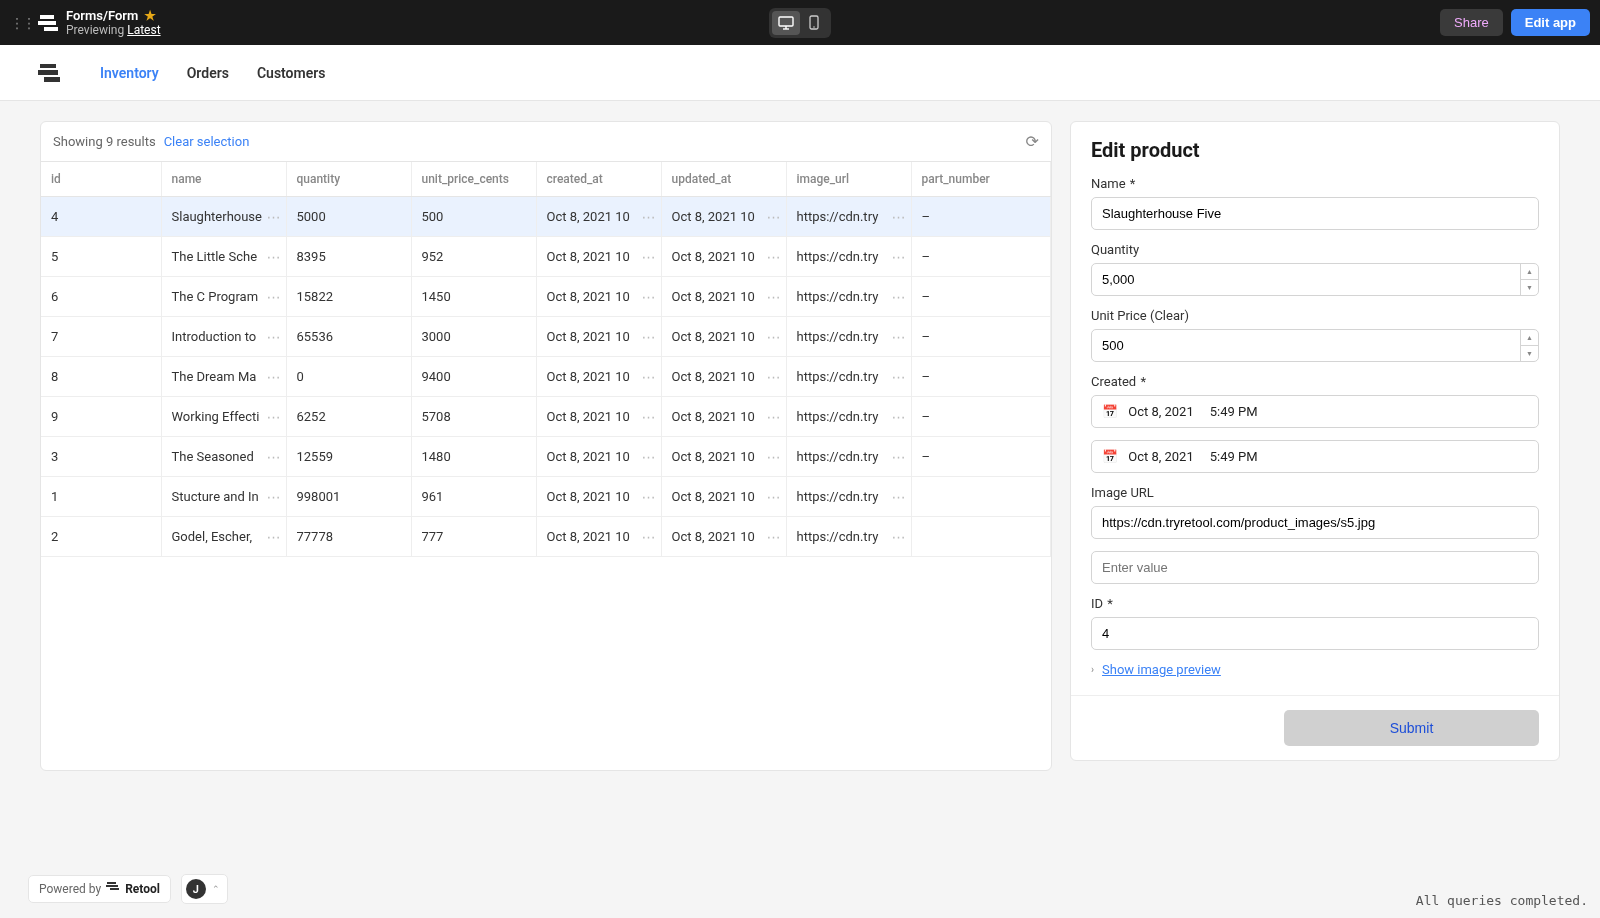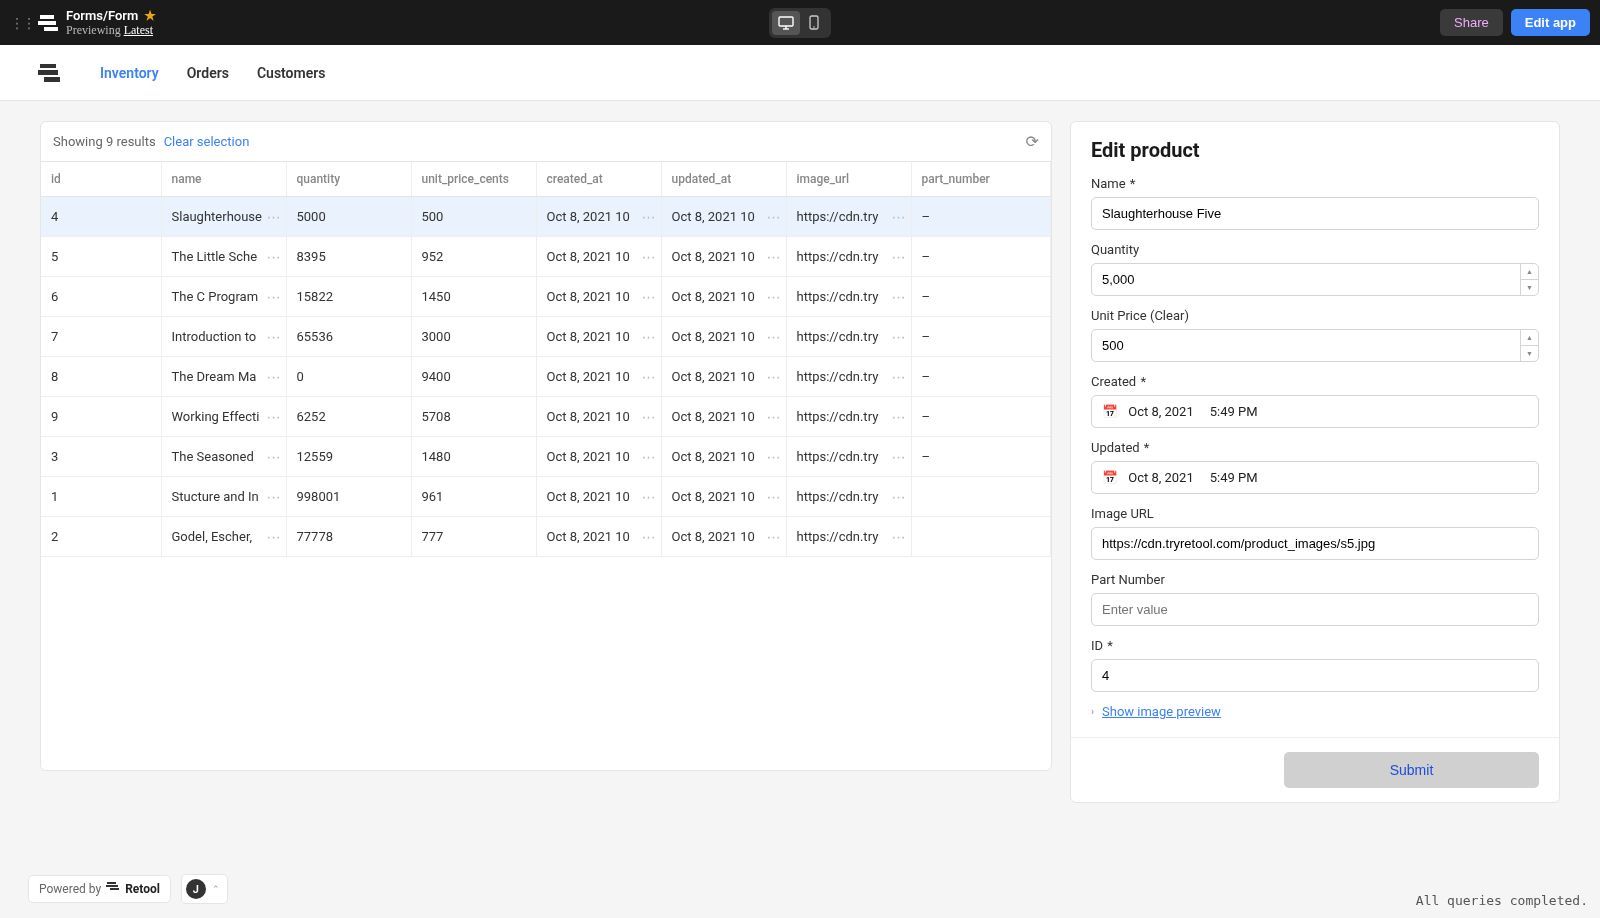--- a/index.html
+++ b/index.html
@@ -33,21 +33,21 @@
     display:flex; flex-direction:column; gap:2px;
   }
   .retool-logo-small div { background:#fff; height:4px; }
   .retool-logo-small .a { width:14px; }
   .retool-logo-small .b { width:18px; margin-left:-2px;}
   .retool-logo-small .c { width:14px; margin-left:4px;}
 
   .breadcrumb { display:flex; flex-direction:column; line-height:1.2; }
   .breadcrumb-top { display:flex; align-items:flex-end; gap:6px; font-weight:600; font-size:13px; }
   .breadcrumb-top .star { color:#e6a817; font-size:13px; }
-  .breadcrumb-sub { font-size:12px; color:#bbb;font-family:Liberation Serif, serif; }
+  .breadcrumb-sub { font-size:12px; color:#bbb; }
   .breadcrumb-sub a { color:#fff; text-decoration:underline; }
 
   .device-toggle {
     position:absolute; left:50%; top:50%; transform:translate(-50%,-50%);
     display:flex; background:#333; border-radius:6px; padding:3px;
     gap:0;
   }
   .device-toggle .dev-btn {
     width:28px; height:24px; display:flex; align-items:center; justify-content:center;
     border-radius:4px; cursor:pointer; color:#ccc;
@@ -429,35 +429,33 @@
     <div class="form-field">
       <label class="form-label"><span>Created</span><span class="req"> *</span></label>
       <div class="date-wrap">
         <span class="cal-icon">📅</span>
         <span class="dval">Oct 8, 2021</span>
         <span class="tval">5:49 PM</span>
       </div>
     </div>
 
     <div class="form-field">
-      <label class="form-label"><span>Updated</span><span class="req"> *</span></label>
       <div class="date-wrap">
         <span class="cal-icon">📅</span>
         <span class="dval">Oct 8, 2021</span>
         <span class="tval">5:49 PM</span>
       </div>
     </div>
 
     <div class="form-field">
       <label class="form-label">Image URL</label>
       <input class="text-input" value="https://cdn.tryretool.com/product_images/s5.jpg" style="">
     </div>
 
     <div class="form-field">
-      <label class="form-label">Part Number</label>
       <input class="text-input" placeholder="Enter value" style="">
     </div>
 
     <div class="form-field">
       <label class="form-label"><span>ID</span><span class="req"> *</span></label>
       <input class="text-input" value="4" style="">
     </div>
 
     <div class="collapser">
       <span class="chev">›</span>

